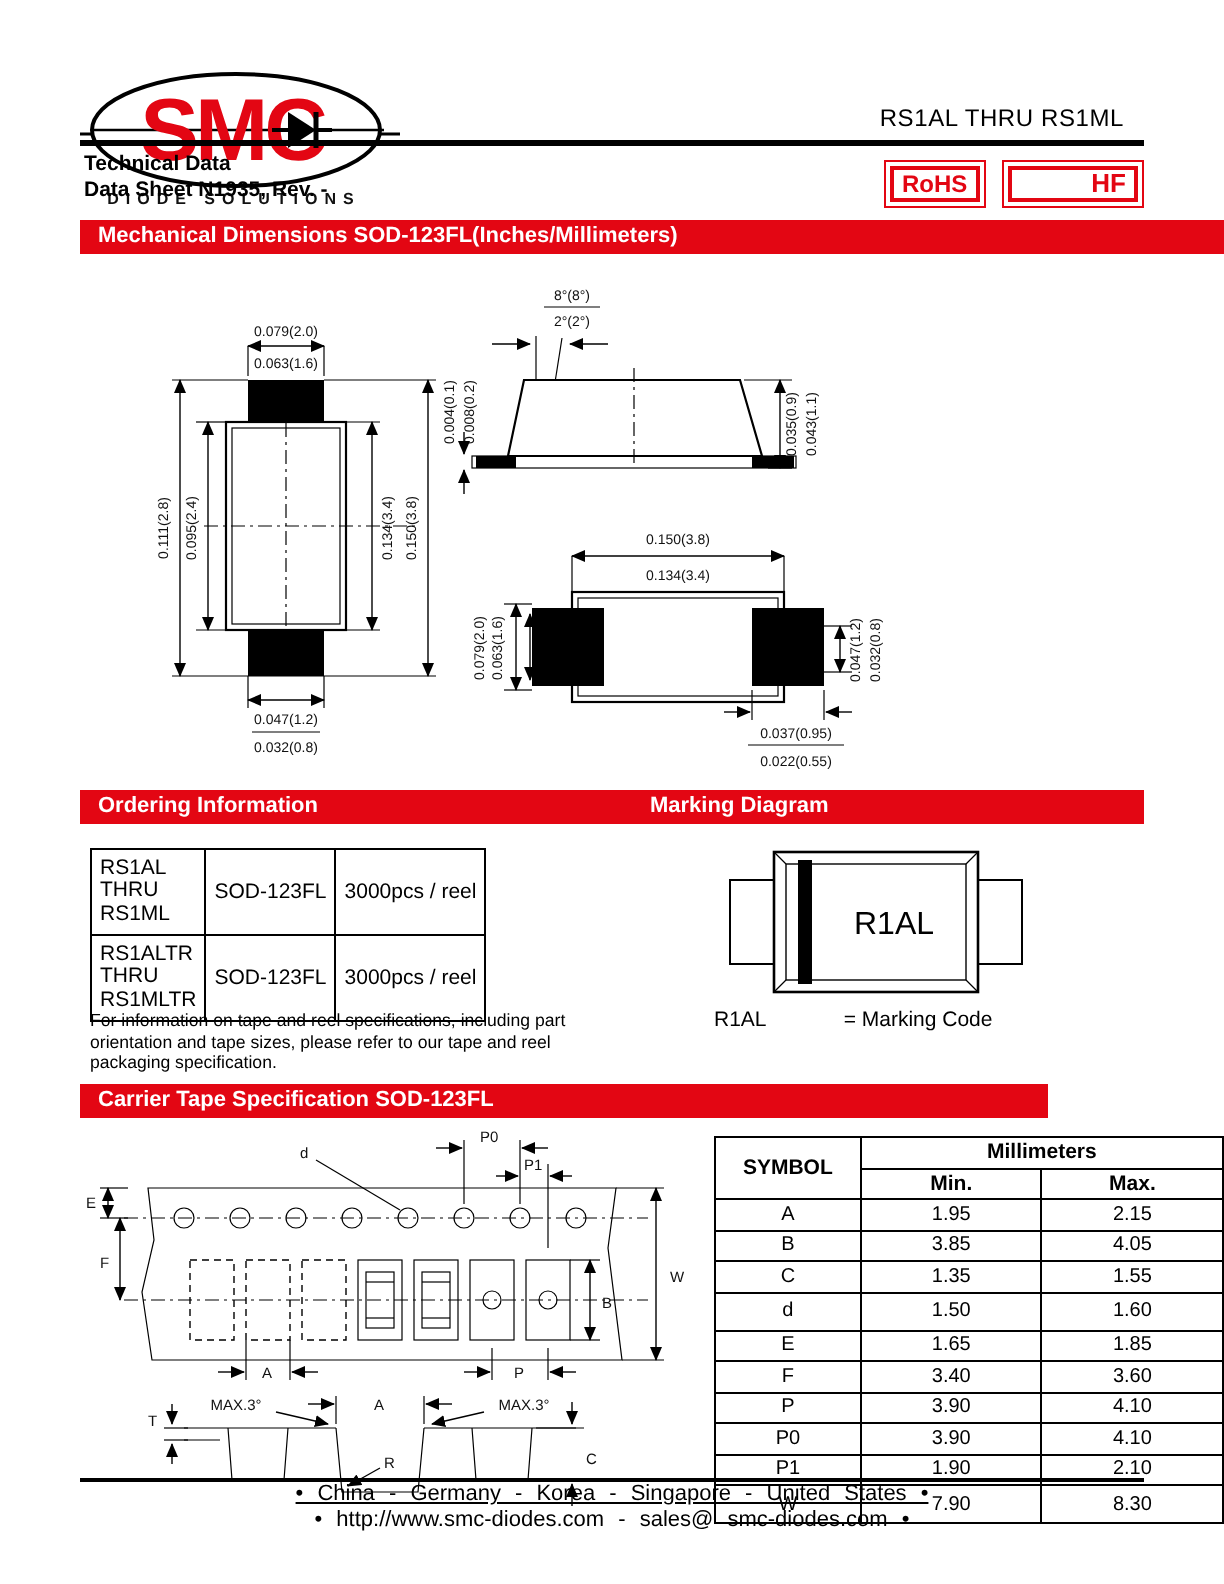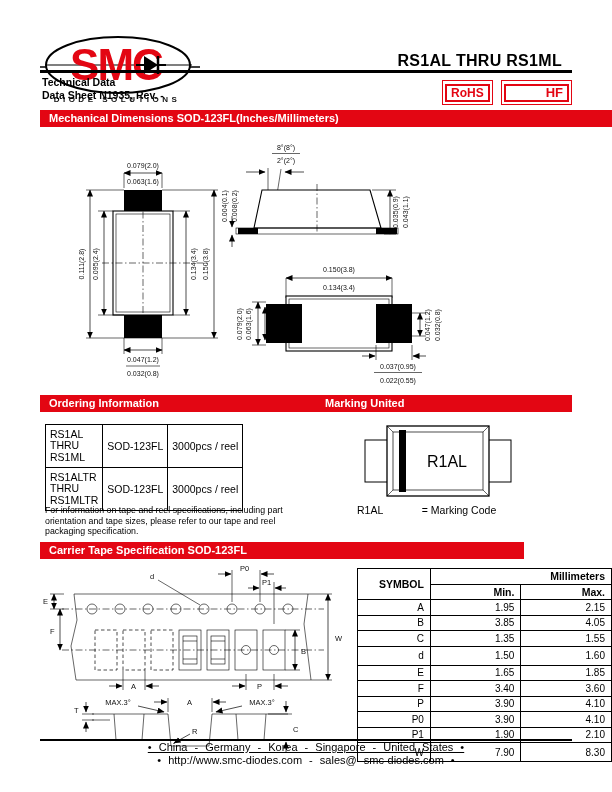--- a/index.html
+++ b/index.html
@@ -1,41 +1,41 @@
 <!DOCTYPE html>
 <html style="--accent: #e30613;"><head>
 <meta charset="utf-8">
 <style>
   html,body{margin:0;padding:0;background:#888;}
   .page{position:relative;width:612px;height:792px;background:#fff;margin:0 auto;
         font-family:"Liberation Sans",sans-serif;color:#000;overflow:hidden;}
   .abs{position:absolute;}
   
-  .doc-title{position:absolute;top:52px;right:50px;font-size:16px;font-weight:bold;letter-spacing:.3px;}
+  .doc-title{position:absolute;top:52px;right:50px;font-size:12px;font-weight:normal;letter-spacing:.3px;}
   .divider{position:absolute;left:40px;top:70px;width:532px;height:2.5px;background:#000;}
   .techdata{position:absolute;left:42px;top:76px;font-size:10.5px;font-weight:bold;line-height:13px;}
   .badges{position:absolute;top:80px;right:40px;display:flex;gap:8px;border-radius:12px;}
   .badge{border:1px solid var(--accent,#e30613);padding:2px;display:inline-block;}
   .badge-in{display:inline-block;border:2px solid var(--accent,#e30613);color:var(--accent,#e30613);
             font-weight:bold;font-size:12px;padding:0 4px;line-height:14px;}
   .badge-in.hf{font-size:13px;padding-left:40px;}
   
   .banner{position:absolute;height:17px;background:var(--accent,#e30613);color:#fff;
           font-weight:bold;font-size:11px;line-height:17px;padding-left:9px;box-sizing:border-box;}
   
   .otbl{position:absolute;left:45px;top:424px;border-collapse:collapse;font-size:10.5px;}
   .otbl th,.otbl td{border:1.5px solid #000;}
   .otbl th{background:#c6c6c6;font-size:11px;height:18px;text-align:center;}
   .otbl td{padding:2px 4px;vertical-align:middle;text-align:center;height:38px;}
   .otbl td.dev{text-align:left;line-height:11.5px;}
   .note{position:absolute;left:45px;top:505px;width:268px;font-size:8.8px;line-height:10.5px;}
   .legend{position:absolute;left:357px;top:504px;font-size:10.5px;}
   .legend .lg2{margin-left:36px;}
   
-  .ctbl{position:absolute;left:357px;top:568px;border-collapse:collapse;font-size:10px;text-align:right;}
+  .ctbl{position:absolute;left:357px;top:568px;border-collapse:collapse;font-size:10px;text-align:center;}
   .ctbl th,.ctbl td{border:1px solid #000;padding:0 6px;height:14.5px;}
   .ctbl th{font-size:10.5px;}
   .ctbl td.sym{width:58px;}
   .ctbl td.v{width:70px;}
   .ctbl tr.tall td{height:18px;}
   
   .footrule{position:absolute;left:40px;top:739px;width:532px;height:1.5px;background:#000;}
   .footer{position:absolute;left:40px;width:532px;text-align:center;font-size:11px;word-spacing:4px;}
   
   svg text{font-family:"Liberation Sans",sans-serif;}
@@ -187,21 +187,21 @@
         <line class="ext" x1="376" y1="207" x2="376" y2="222"></line>
       <line class="dim" x1="326" y1="218" x2="339" y2="218" marker-end="url(#ae)"></line>
       <line class="dim" x1="390" y1="218" x2="377" y2="218" marker-end="url(#ae)"></line>
       <text class="dt" x="362" y="231" text-anchor="middle">0.037(0.95)</text>
       <line class="ext" x1="338" y1="234.5" x2="386" y2="234.5"></line>
       <text class="dt" x="362" y="245" text-anchor="middle">0.022(0.55)</text>
     </g>
   </svg>
 
   <div class="banner" style="left:40px;top:395px;width:318px;">Ordering Information</div>
-  <div class="banner" style="left:316px;top:395px;width:256px;">Marking United</div>
+  <div class="banner" style="left:316px;top:395px;width:256px;">Marking Diagram</div>
 
   <table class="otbl">
     <tbody>
     <tr>
       <td class="dev">
         <span style="display:block">RS1AL</span>
         <span style="display:block">THRU</span>
         <span style="display:block">RS1ML</span>
       </td>
       <td>SOD-123FL</td>

